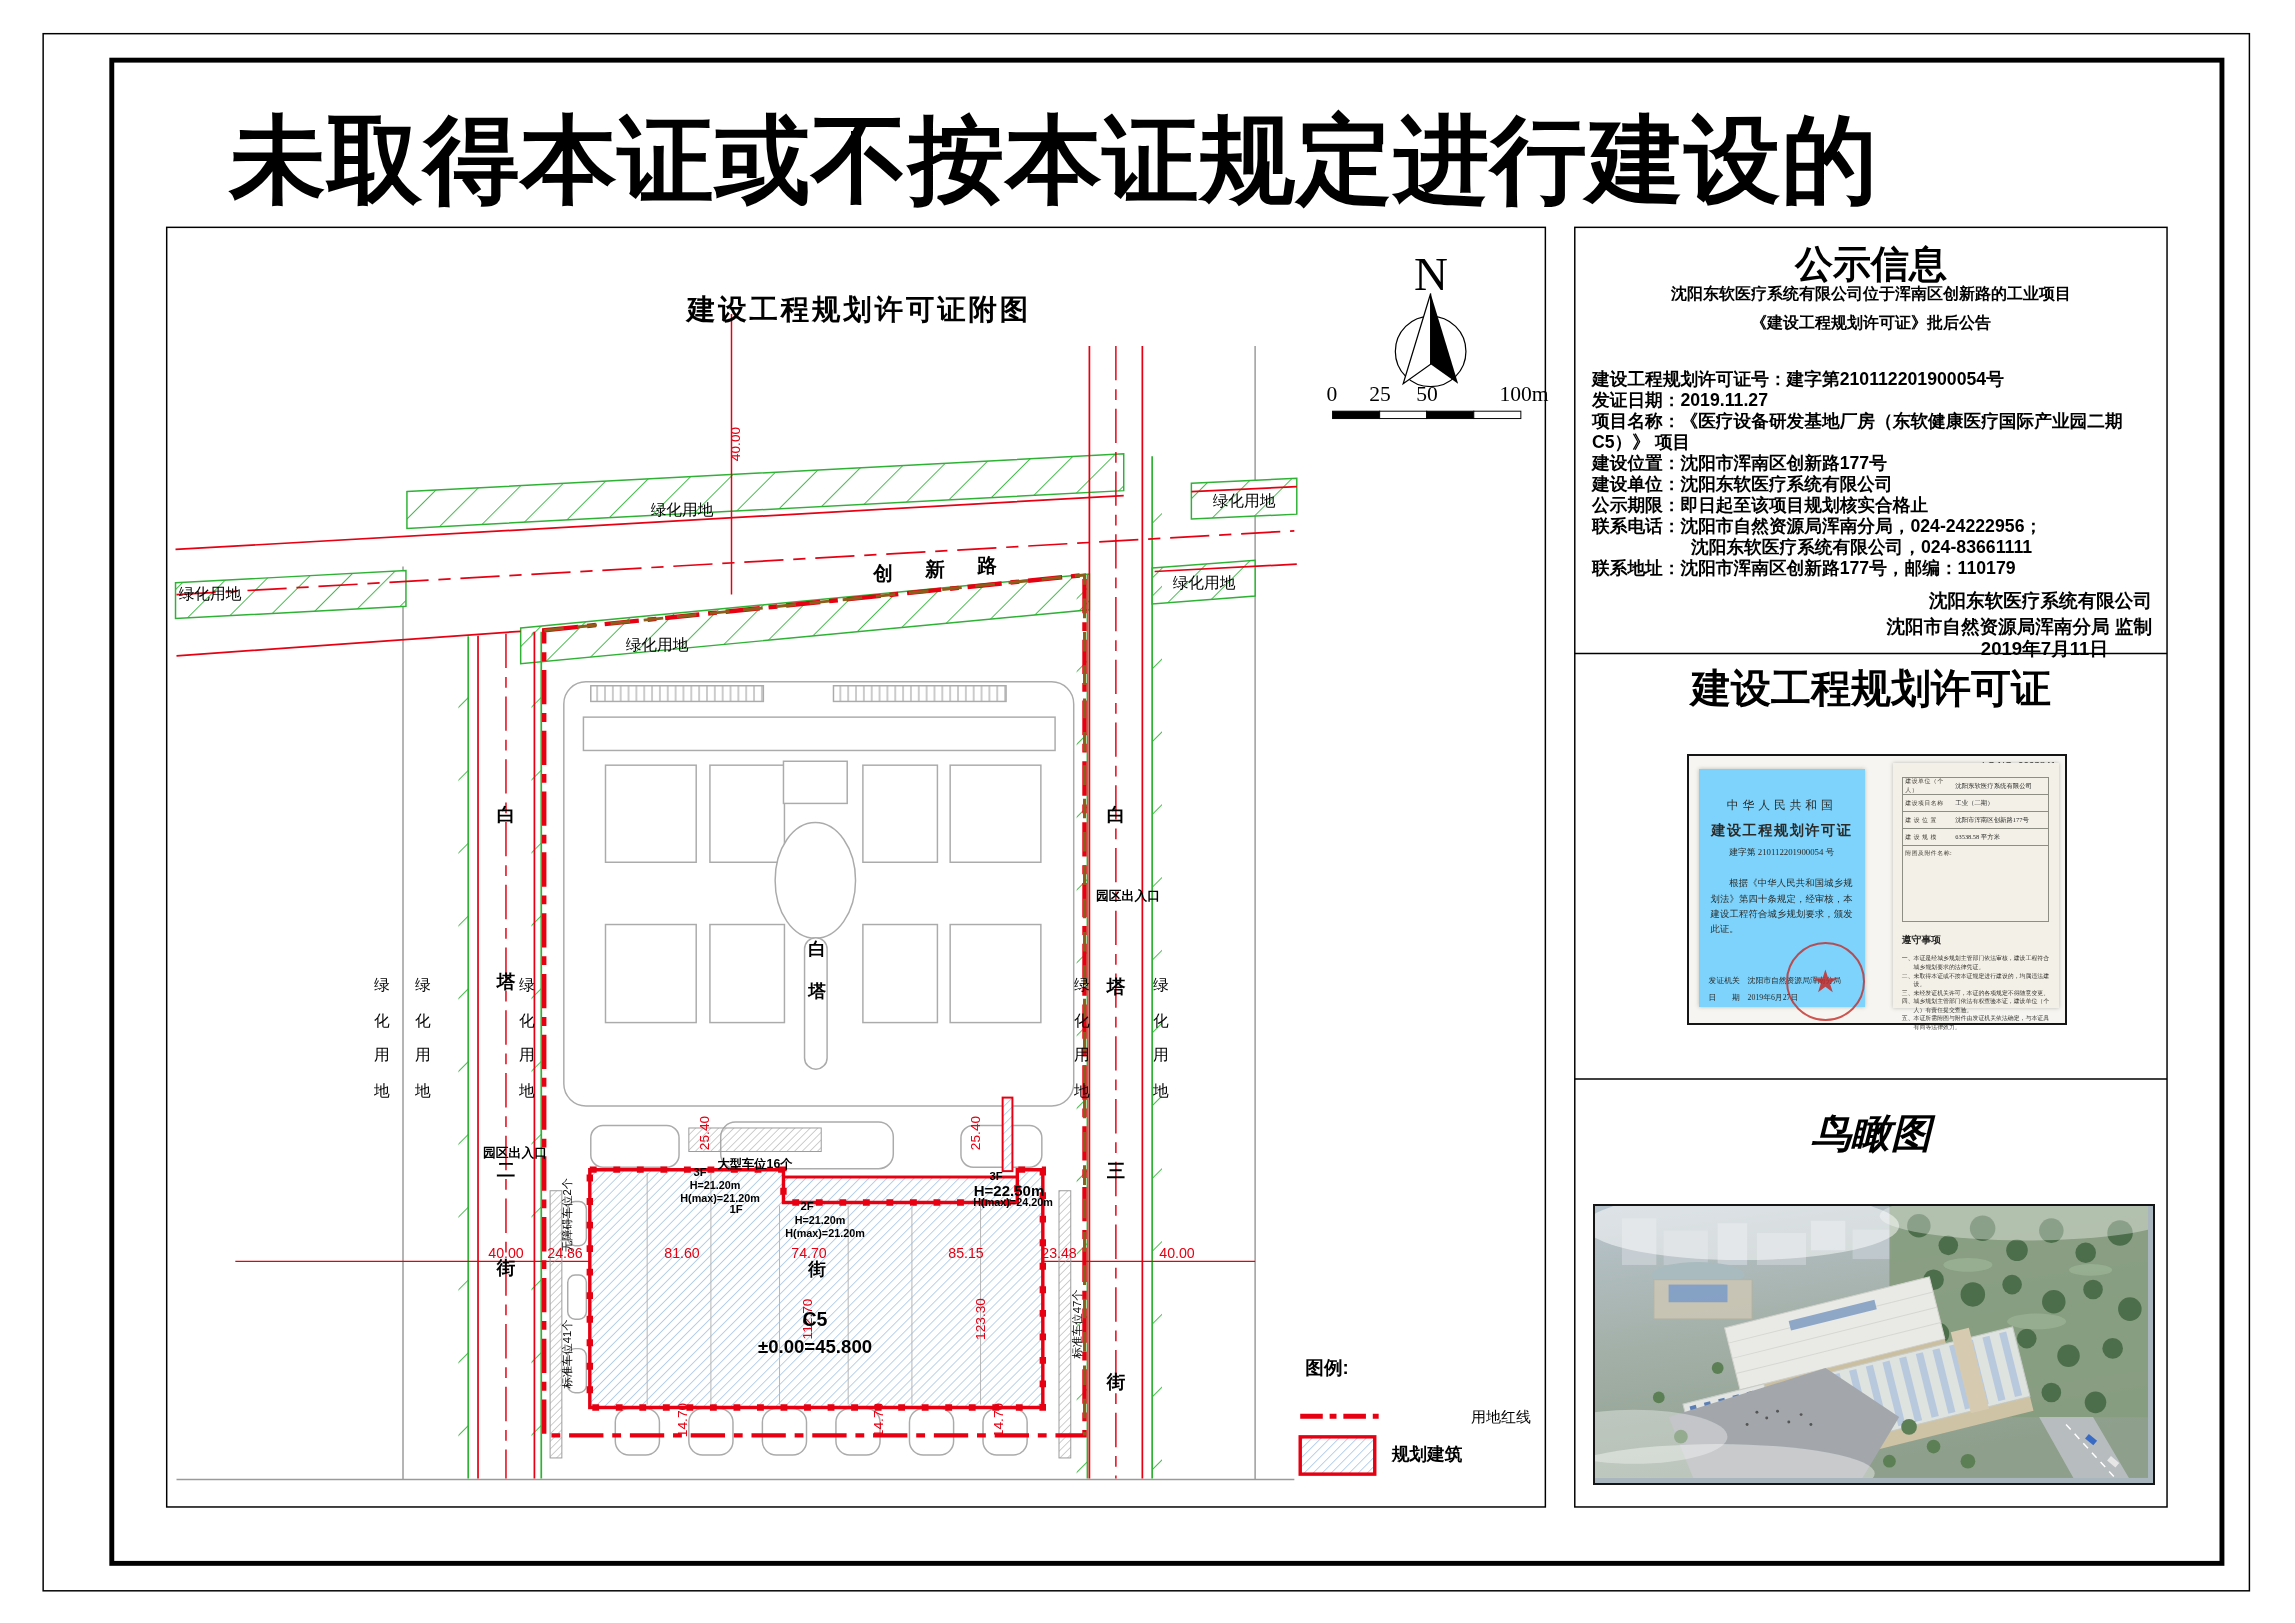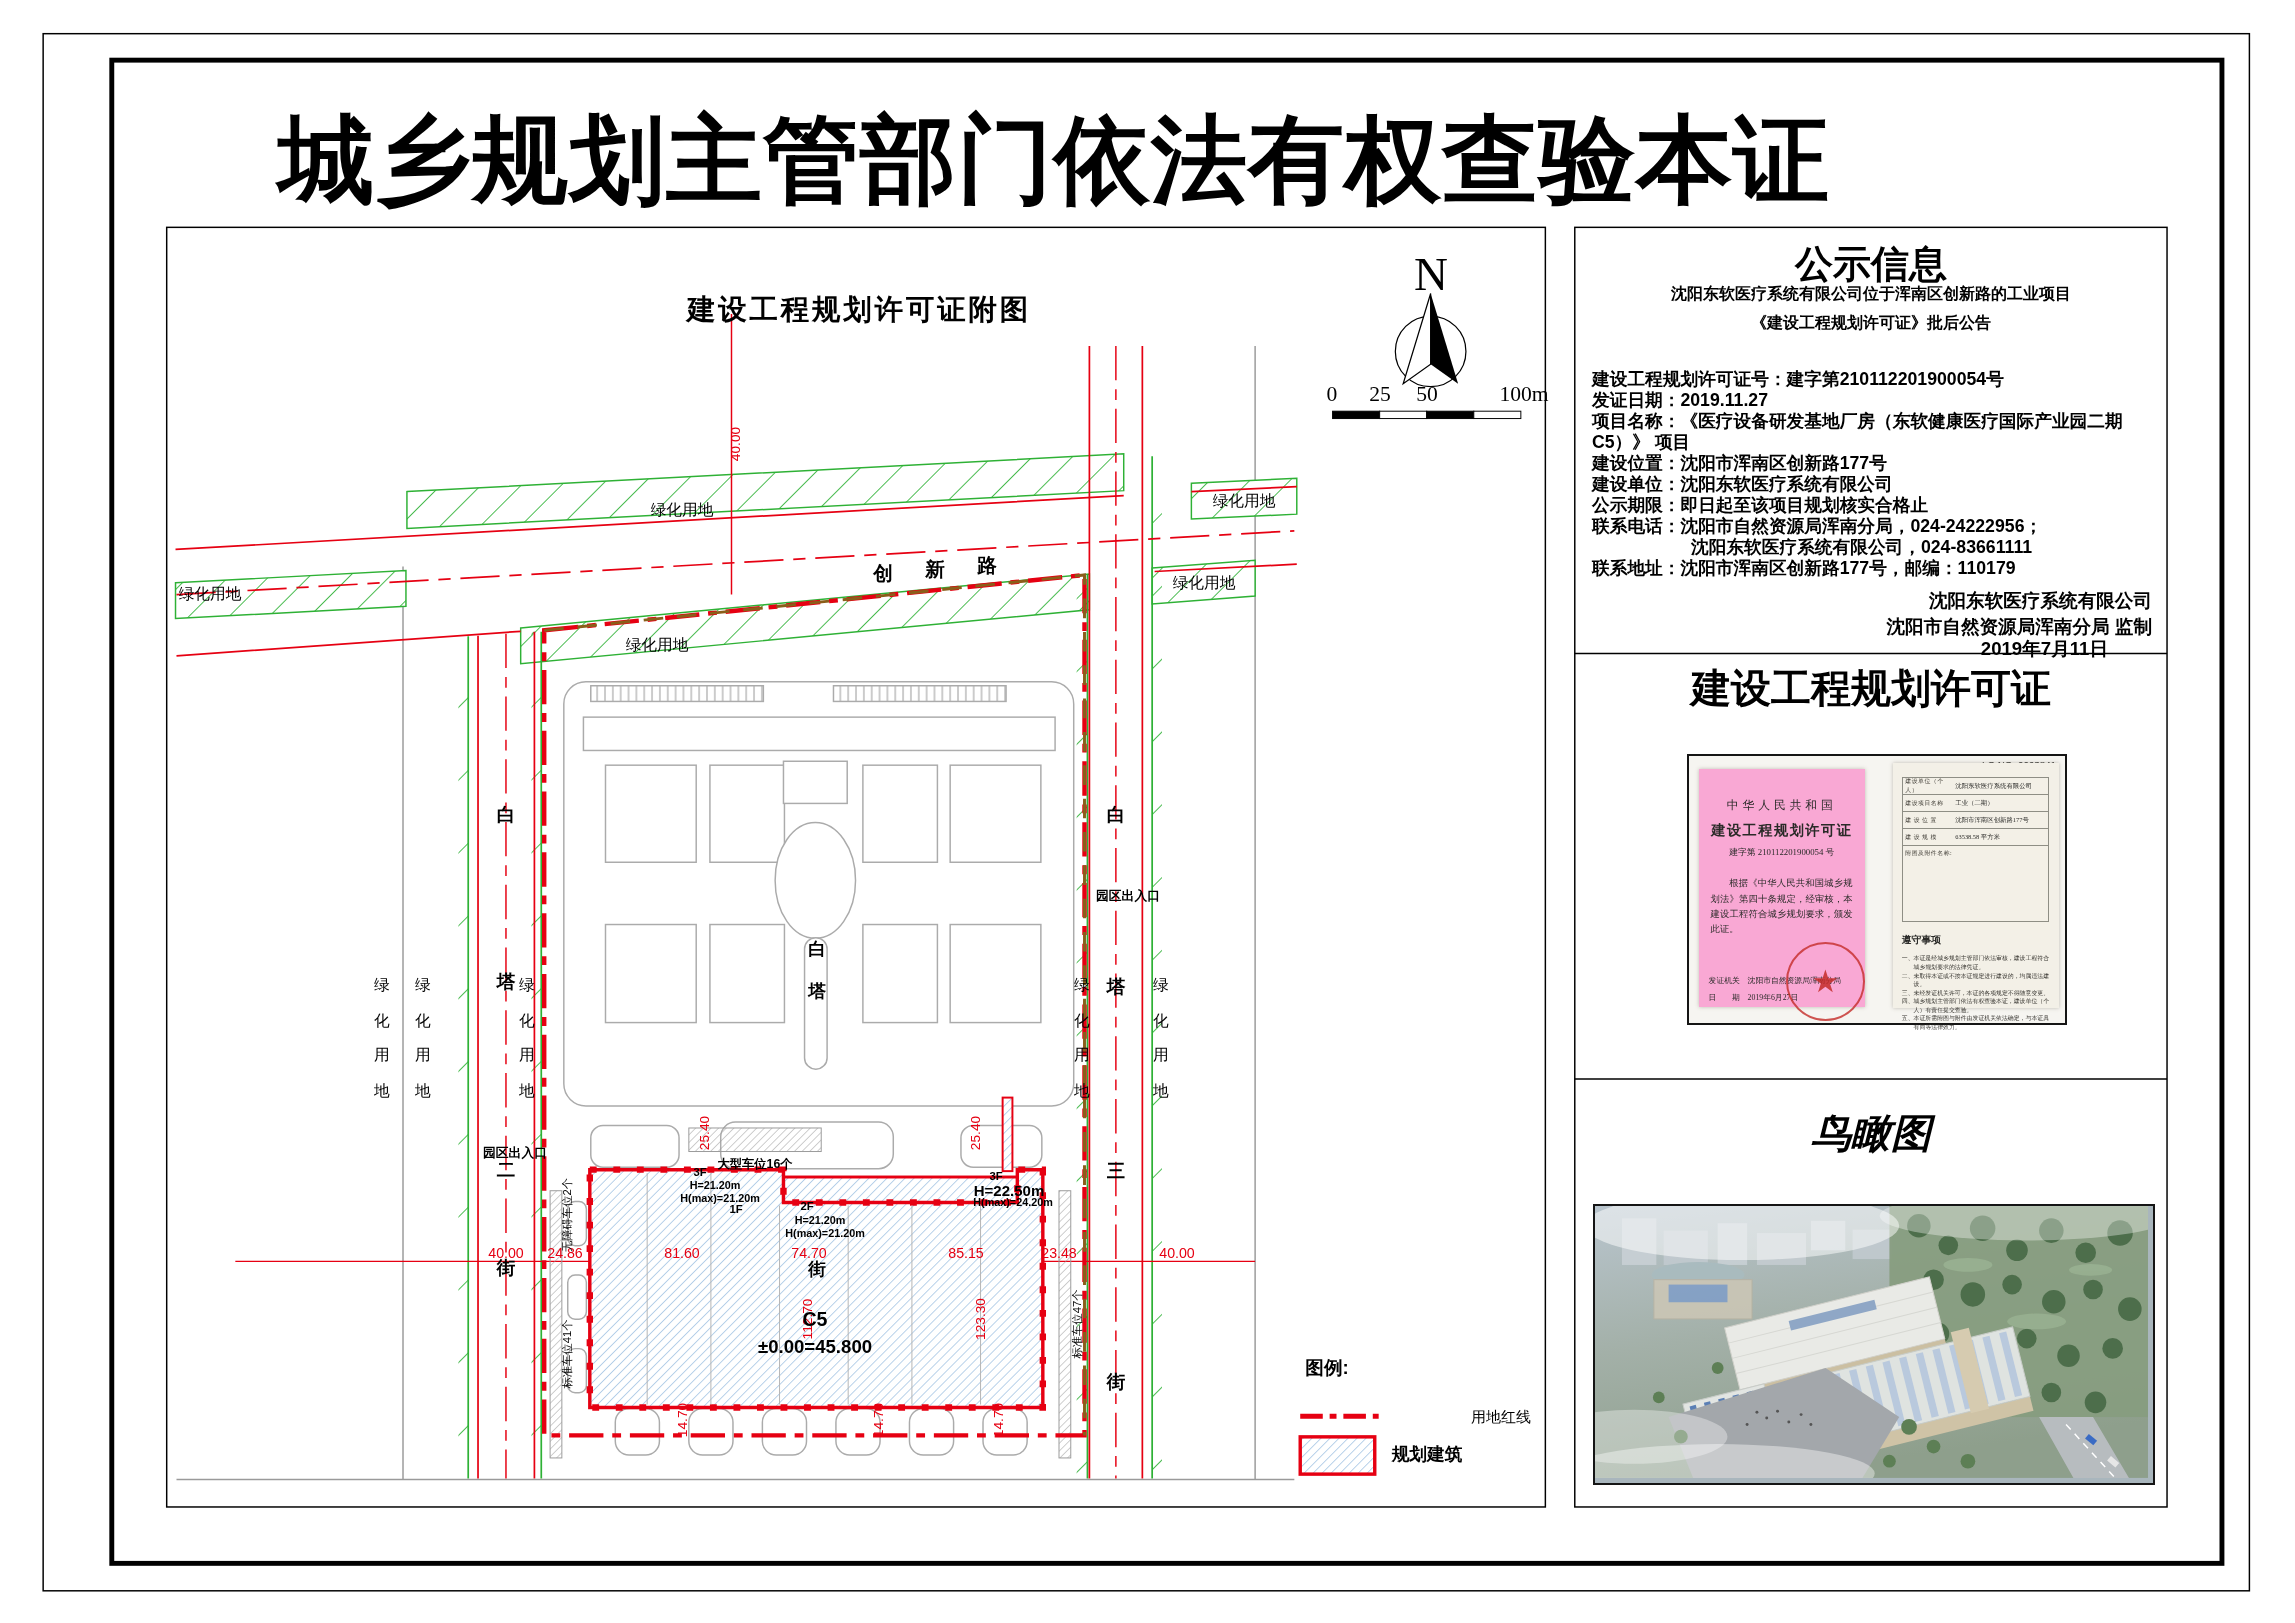--- a/index.html
+++ b/index.html
@@ -10,21 +10,21 @@
   .ctr{transform:translate(-50%,-50%);white-space:nowrap;}
   #main-title{font-family:"Liberation Serif",serif;font-weight:bold;font-size:96px;letter-spacing:1px;}
   .sec-title{font-family:"Liberation Serif",serif;font-weight:bold;}
   .pl{position:absolute;white-space:nowrap;line-height:1;}
   .info-sub{font-weight:bold;font-size:16px;}
   #info-details{left:1592px;top:369px;width:569px;font-size:17.7px;font-weight:bold;line-height:21px;}
   .info-line.indent{padding-left:99px;}
   .signoff{font-size:18.6px;font-weight:bold;}
   
   #cert-photo{left:1687px;top:754px;width:376px;height:267px;background:#f6f5f1;border:2.5px solid #151515;}
-  .cert-page{position:absolute;background:#f9a8d4;box-shadow:0 0 3.9px rgba(90,80,60,.35);
+  .cert-page{position:absolute;background:#7dd3fc;box-shadow:0 0 3.9px rgba(90,80,60,.35);
              font-family:"Liberation Serif",serif;color:#2a2a28;}
   #cert-left{left:9.8px;top:13.2px;width:166px;height:238px;}
   #cert-right{left:204px;top:7.4px;width:166px;height:245px;background:#f3f0e7;}
   .cp{position:absolute;white-space:nowrap;}
   #cert-body{white-space:normal;text-align:justify;text-indent:2em;line-height:1.65;}
   #cert-table{position:absolute;left:8.8px;top:13.7px;width:145px;border:0.5px solid #8e8e85;}
   .cert-row{display:flex;border-bottom:0.5px solid #8e8e85;height:16px;align-items:center;}
   .cert-row:last-child{border-bottom:none;}
   .cert-lab{width:50px;padding-left:2.5px;font-size:5.9px;color:#44413a;letter-spacing:0.5px;}
   .cert-val{flex:1;font-size:6.4px;}
@@ -175,21 +175,21 @@
   </g>
 
   <g stroke="#000" stroke-width="2">
     <rect x="2718" y="838" width="96" height="15" fill="#000"></rect>
     <rect x="2814" y="838" width="96" height="15" fill="#fff"></rect>
     <rect x="2910" y="838" width="96" height="15" fill="#000"></rect>
     <rect x="3006" y="838" width="96" height="15" fill="#fff"></rect>
   </g>
 </svg>
 
-<div id="main-title" class="abs ctr" style="left:1054px;top:162px;">城乡规划主管部门依法有权查验本证</div>
+<div id="main-title" class="abs ctr" style="left:1054px;top:162px;">未取得本证或不按本证规定进行建设的</div>
 
 <div id="plan-labels" class="abs" style="left:0;top:0;">
     <div class="pl" style="left: 859px; top: 267px; font-size: 28.4px; color: rgb(0, 0, 0); font-weight: bold; transform: translate(-50%, -50%); letter-spacing: 2.9px; margin-top: 42px;">建设工程规划许可证附图</div>
     <div class="pl" style="left: 883px; top: 574px; font-size: 19.6px; color: rgb(0, 0, 0); font-weight: bold; transform: translate(-50%, -50%);">创</div>
     <div class="pl" style="left: 935px; top: 570px; font-size: 19.6px; color: rgb(0, 0, 0); font-weight: bold; transform: translate(-50%, -50%);">新</div>
     <div class="pl" style="left: 987px; top: 566px; font-size: 19.6px; color: rgb(0, 0, 0); font-weight: bold; transform: translate(-50%, -50%);">路</div>
     <div class="pl" style="left: 682px; top: 510px; font-size: 15.7px; color: rgb(0, 0, 0); transform: translate(-50%, -50%);">绿化用地</div>
     <div class="pl" style="left: 1244px; top: 501px; font-size: 15.7px; color: rgb(0, 0, 0); transform: translate(-50%, -50%);">绿化用地</div>
     <div class="pl" style="left: 657px; top: 645px; font-size: 15.7px; color: rgb(0, 0, 0); transform: translate(-50%, -50%);">绿化用地</div>
     <div class="pl" style="left: 1204px; top: 583px; font-size: 15.7px; color: rgb(0, 0, 0); transform: translate(-50%, -50%);">绿化用地</div>

